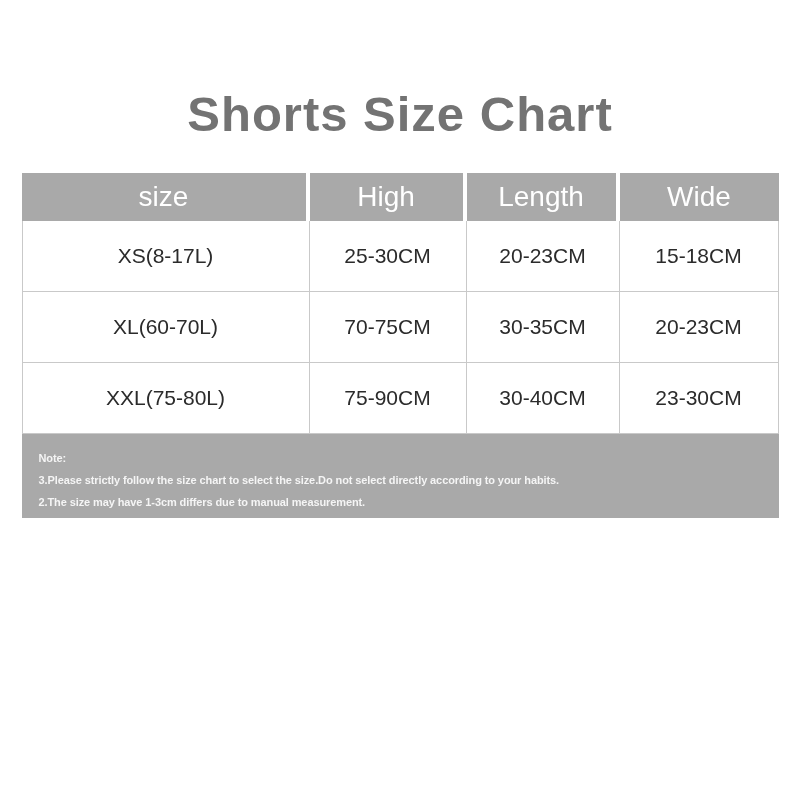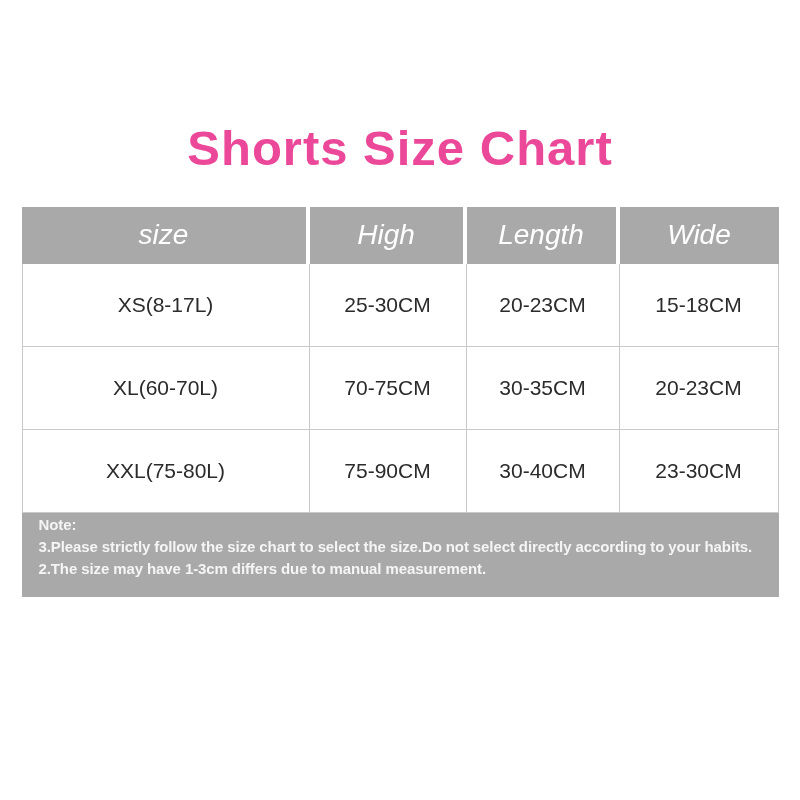--- a/index.html
+++ b/index.html
@@ -10,72 +10,71 @@
   }
   .page {
     position: relative;
     width: 800px;
     height: 800px;
     background: #ffffff;
     overflow: hidden;
   }
   .title {
     margin: 0;
-    padding-top: 120px;
+    padding-top: 86px;
     text-align: center;
     font-size: 49px;
     line-height: 1.16;
     font-weight: 700;
     letter-spacing: 1px;
-    color: #ec4899;
+    color: #737373;
   }
   table.size-chart {
     width: 757px;
     margin: 30px auto 0 auto;
     border-collapse: separate;
     border-spacing: 0;
     table-layout: fixed;
   }
   table.size-chart th {
     background: #a9a9a9;
     color: #ffffff;
     font-size: 28px;
     font-weight: 400;
-    height: 57px;
+    height: 48px;
     text-align: center;
     vertical-align: middle;
     padding: 0;
-    font-style: italic;
   }
   table.size-chart th.gap {
     border-right: 4px solid #ffffff;
   }
   table.size-chart td {
     background: #ffffff;
     color: #2b2b2b;
     font-size: 21px;
     height: 62px;
     text-align: center;
     vertical-align: middle;
-    padding: 10px;
+    padding: 4px;
     border-bottom: 1px solid #c9c9c9;
     border-right: 1px solid #c9c9c9;
   }
   table.size-chart td:first-child {
     border-left: 1px solid #c9c9c9;
   }
   .note {
     width: 757px;
     height: 84px;
     margin: 0 auto;
     background: #a9a9a9;
     box-sizing: border-box;
-    padding: 1px 12px 0 17px;
+    padding: 13px 12px 0 17px;
     color: #f5f5f5;
-    font-size: 15px;
+    font-size: 11px;
     font-weight: 600;
     letter-spacing: -0.1px;
     line-height: 22px;
     overflow: hidden;
   }
   .note-line {
     white-space: nowrap;
   }
 </style>
 </head>

